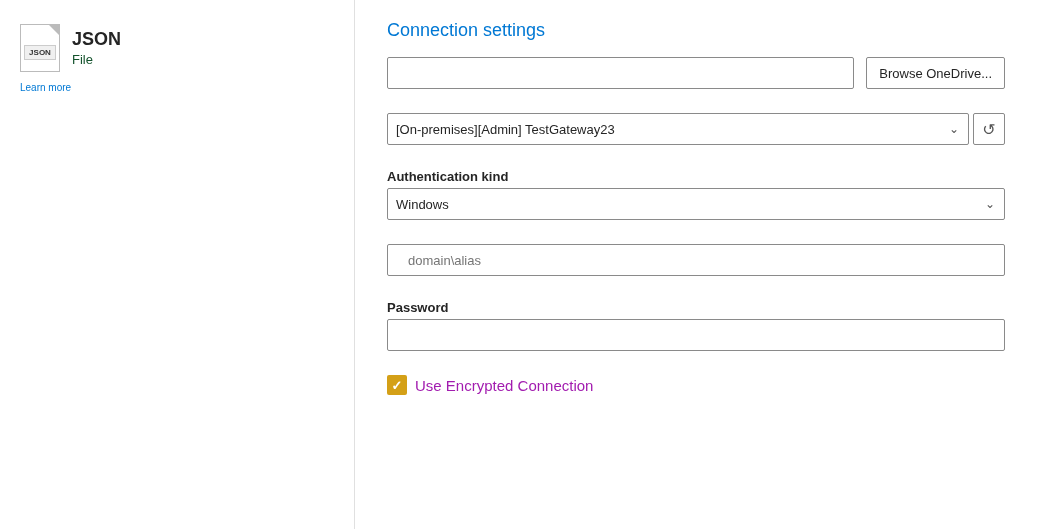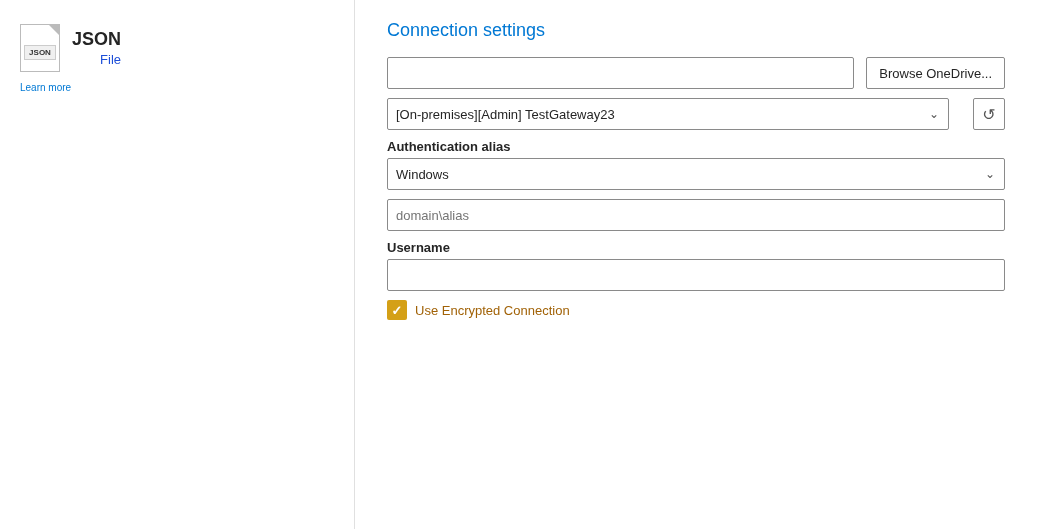--- a/index.html
+++ b/index.html
@@ -76,22 +76,21 @@
     }
 
     .connector-name {
       font-size: 18px;
       font-weight: 600;
       color: #252525;
     }
 
     .connector-type {
       font-size: 13px;
-      color: #1d4ed8;
-      text-align: right;
+      color: #14532d;
     }
 
     .learn-more {
       font-size: 10px;
       color: #0078d4;
       cursor: pointer;
       text-decoration: none;
     }
 
     
@@ -102,42 +101,42 @@
     }
 
     .section-title {
       font-size: 18px;
       font-weight: 400;
       color: #0078d4;
       margin-bottom: 16px;
     }
 
     .form-group {
-      margin-bottom: 9px;
+      margin-bottom: 24px;
     }
 
     .form-label {
       display: block;
       font-size: 13px;
       font-weight: 600;
       color: #252525;
       margin-bottom: 4px;
     }
 
     .required-star {
       color: #c50f1f;
       margin-left: 2px;
     }
 
     .form-input {
       width: 100%;
       height: 32px;
       border: 1px solid #8a8a8a;
       border-radius: 2px;
-      padding: 0 8px;
+      padding: 0 20px;
       font-size: 13px;
       color: #252525;
       background: #fff;
       outline: none;
     }
 
     .file-path-row {
       display: flex;
       gap: 12px;
       align-items: center;
@@ -162,21 +161,21 @@
       border-radius: 2px;
       background: #fff;
       font-size: 13px;
       color: #252525;
       cursor: pointer;
       white-space: nowrap;
     }
 
     .gateway-row {
       display: flex;
-      gap: 24px;
+      gap: 4px;
       align-items: center;
     }
 
     .select-wrapper {
       position: relative;
       flex: 1;
     }
 
     .select-wrapper .chevron {
       position: absolute;
@@ -241,22 +240,22 @@
       cursor: pointer;
     }
 
     .checkbox-custom .checkmark {
       color: #fff;
       font-size: 13px;
       font-weight: bold;
     }
 
     .checkbox-label {
-      font-size: 13px;
-      color: #a16207;
+      font-size: 15px;
+      color: #a21caf;
     }
 
     .password-input {
       width: 100%;
       height: 32px;
       border: 1px solid #8a8a8a;
       border-radius: 2px;
       padding: 0 8px;
       font-size: 13px;
       color: #252525;
@@ -303,37 +302,37 @@
           </select>
           <span class="chevron">⌄</span>
         </div>
         <button class="refresh-btn" title="Refresh">
           <span>↺</span>
         </button>
       </div>
     </div>
 
     <div class="form-group">
-      <label class="form-label">Authentication alias</label>
+      <label class="form-label">Authentication kind</label>
       <div class="select-wrapper">
         <select>
           <option>Windows</option>
           <option>Basic</option>
           <option>Anonymous</option>
         </select>
         <span class="chevron">⌄</span>
       </div>
     </div>
 
     <div class="form-group">
       <input class="form-input" type="text" placeholder="domain\alias" style="">
     </div>
 
     <div class="form-group">
-      <label class="form-label">Username</label>
+      <label class="form-label">Password</label>
       <input class="password-input" type="password" style="">
     </div>
 
     <div class="checkbox-row">
       <div class="checkbox-custom">
         <span class="checkmark">✓</span>
       </div>
       <span class="checkbox-label">Use Encrypted Connection</span>
     </div>
 

